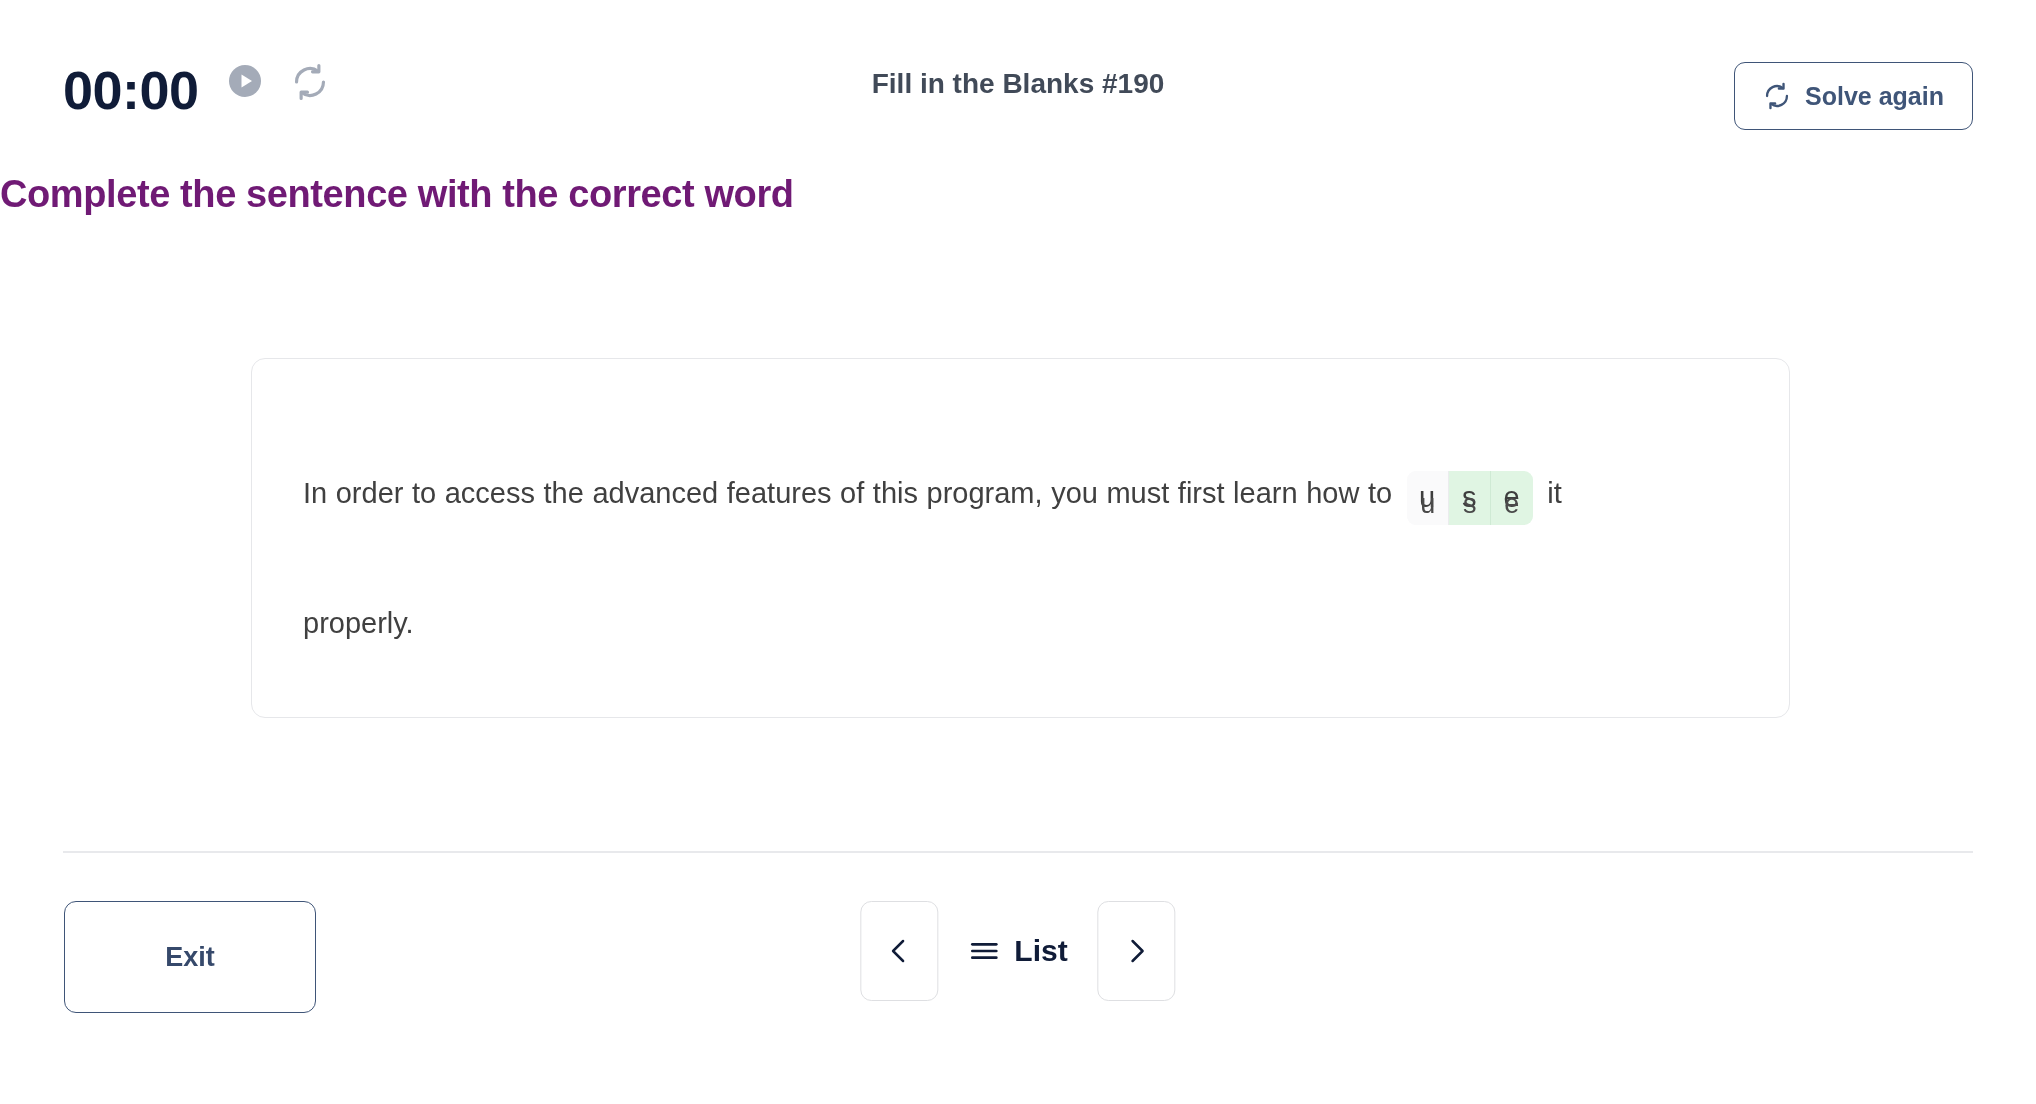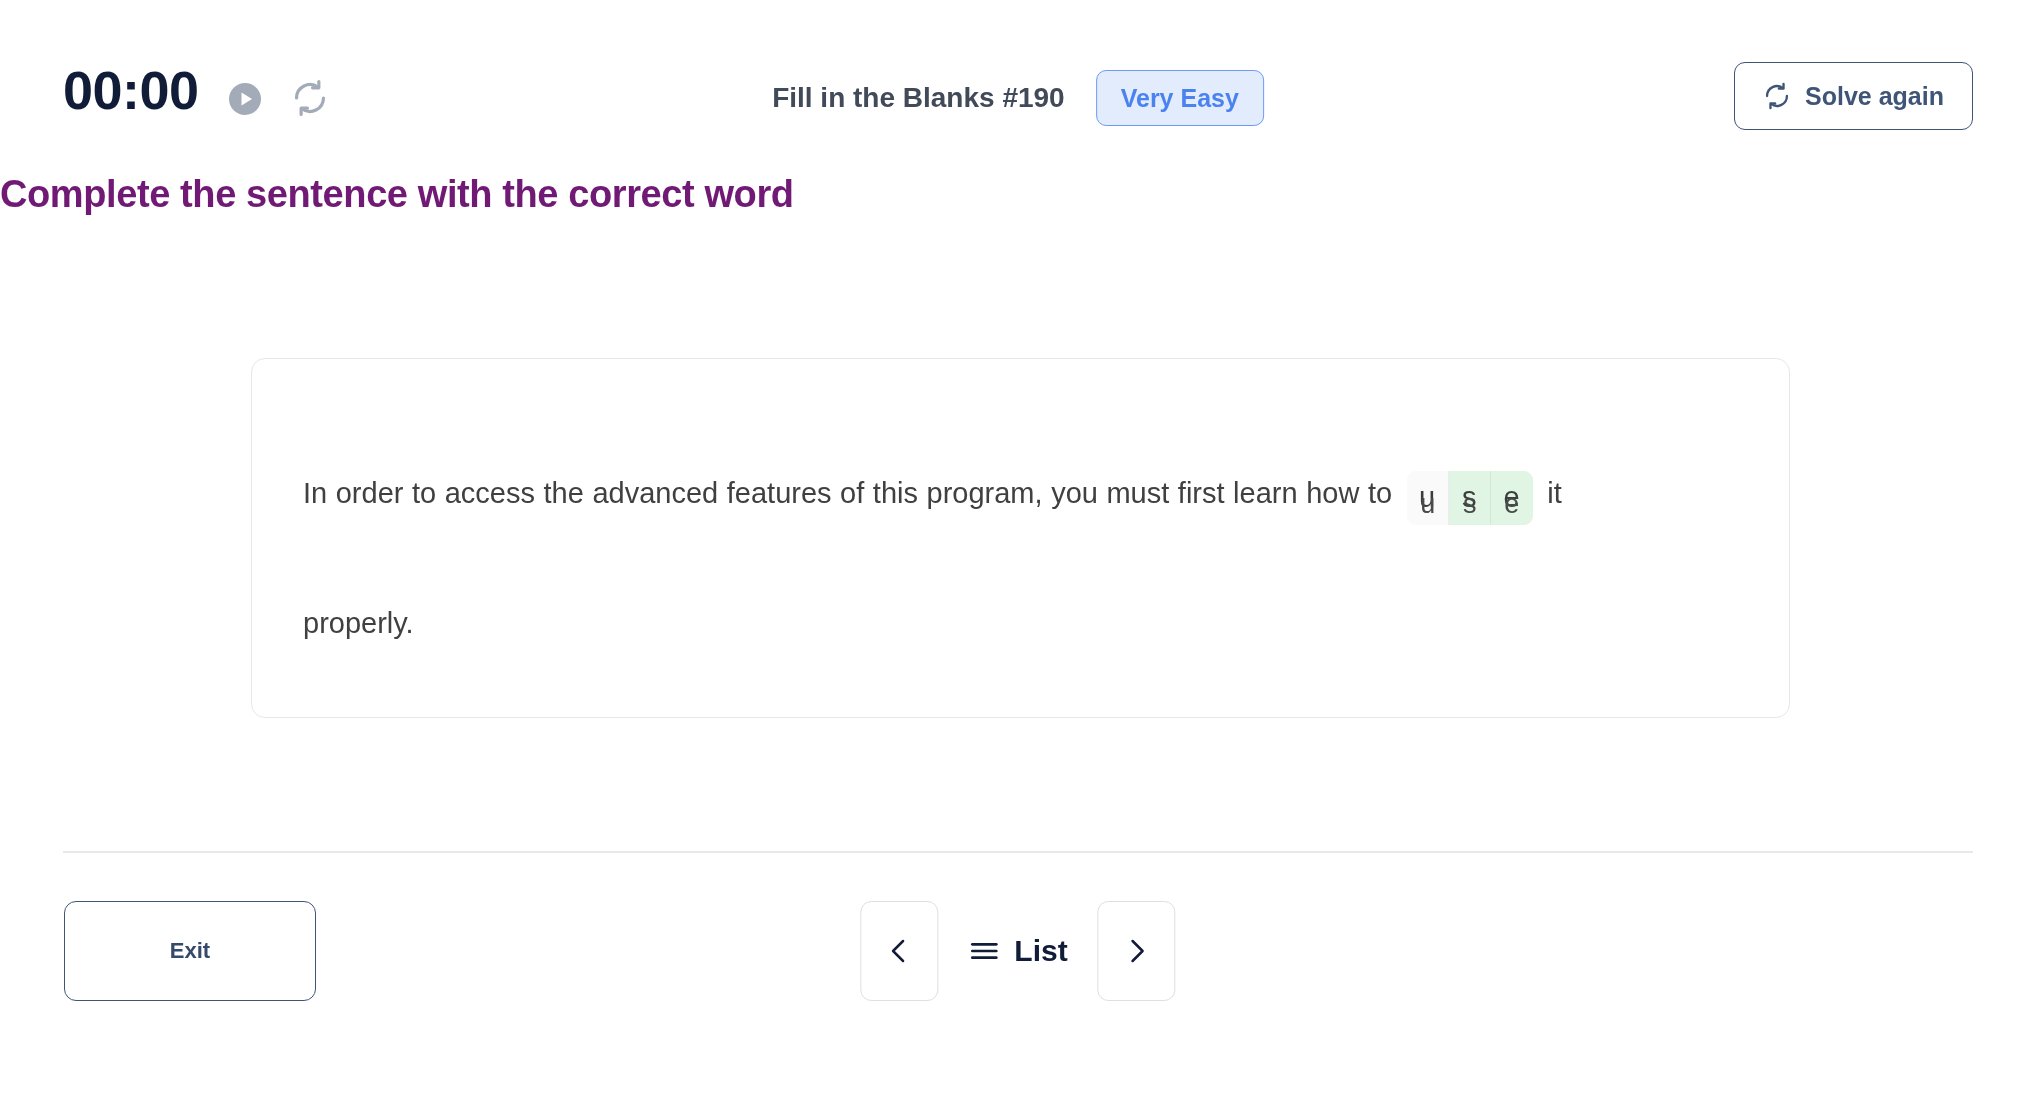--- a/index.html
+++ b/index.html
@@ -27,21 +27,21 @@
     left: 0;
     width: 2036px;
     height: 140px;
   }
 
   .timer-group {
     position: absolute;
     left: 63px;
     top: 63px;
     display: flex;
-    align-items: flex-end;
+    align-items: flex-start;
     gap: 28px;
   }
 
   .timer-value {
     font-size: 54px;
     font-weight: 700;
     letter-spacing: -0.5px;
     color: #101c38;
     line-height: 1;
   }
@@ -217,26 +217,26 @@
     top: 895px;
     width: 2036px;
     height: 120px;
   }
 
   .exit-btn {
     position: absolute;
     left: 64px;
     top: 6px;
     width: 252px;
-    height: 100px;
+    height: 112px;
     background: #ffffff;
     border: 1.7px solid #3f5578;
     border-radius: 12px;
     color: #36496b;
-    font-size: 22px;
+    font-size: 27px;
     font-weight: 700;
     cursor: pointer;
   }
 
   .pager {
     position: absolute;
     left: 50%;
     top: 6px;
     transform: translateX(-50%);
     display: flex;
@@ -306,21 +306,20 @@
           <path d="M20.5 12a8.5 8.5 0 0 1-13.6 6.8"></path>
           <path d="M3.5 12A8.5 8.5 0 0 1 17.1 5.2"></path>
           <polyline points="17.6,1.6 17.6,5.6 13.6,5.6"></polyline>
           <polyline points="6.4,22.4 6.4,18.4 10.4,18.4"></polyline>
         </svg>
       </button>
     </div>
 
     <div class="title-group">
       <span class="puzzle-title">Fill in the Blanks #190</span>
-      <span class="difficulty-badge">Very Easy</span>
     </div>
 
     <button class="solve-again-btn">
       <svg width="28" height="28" viewBox="0 0 24 24" fill="none" stroke="#3f5578" stroke-width="2" stroke-linecap="round" stroke-linejoin="round">
         <path d="M20.5 12a8.5 8.5 0 0 1-13.6 6.8"></path>
         <path d="M3.5 12A8.5 8.5 0 0 1 17.1 5.2"></path>
         <polyline points="17.6,1.6 17.6,5.6 13.6,5.6"></polyline>
         <polyline points="6.4,22.4 6.4,18.4 10.4,18.4"></polyline>
       </svg>
       <span>Solve again</span>

